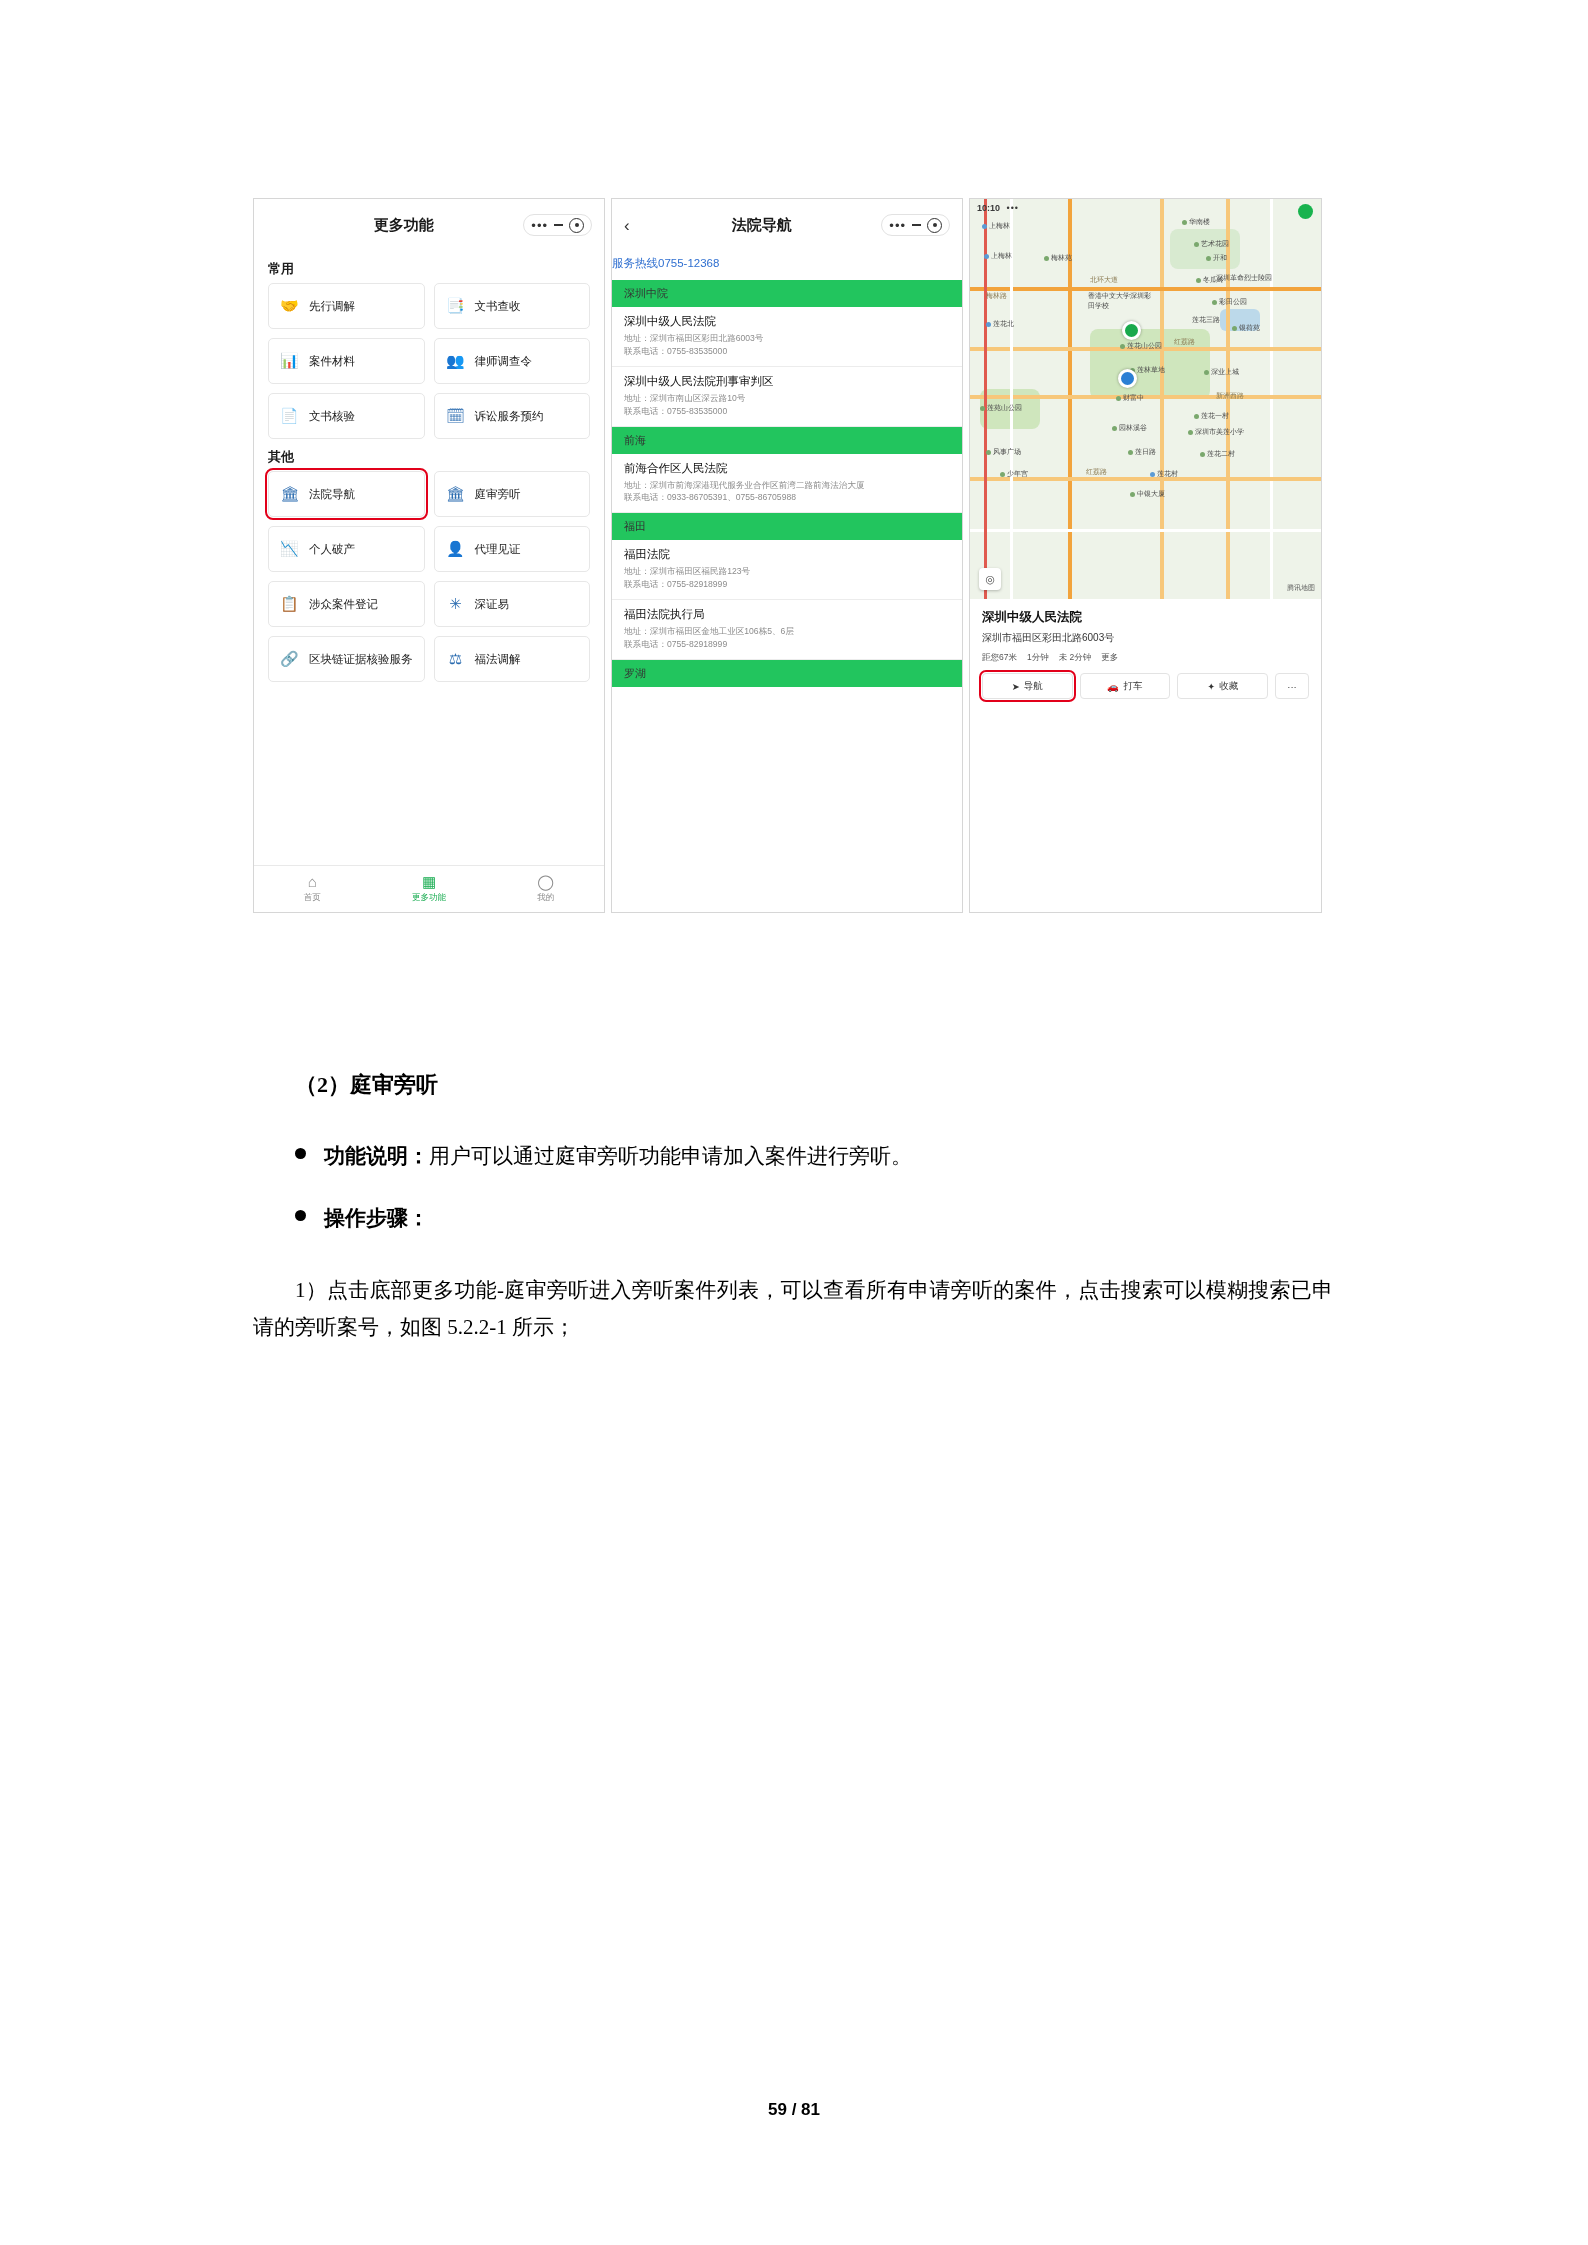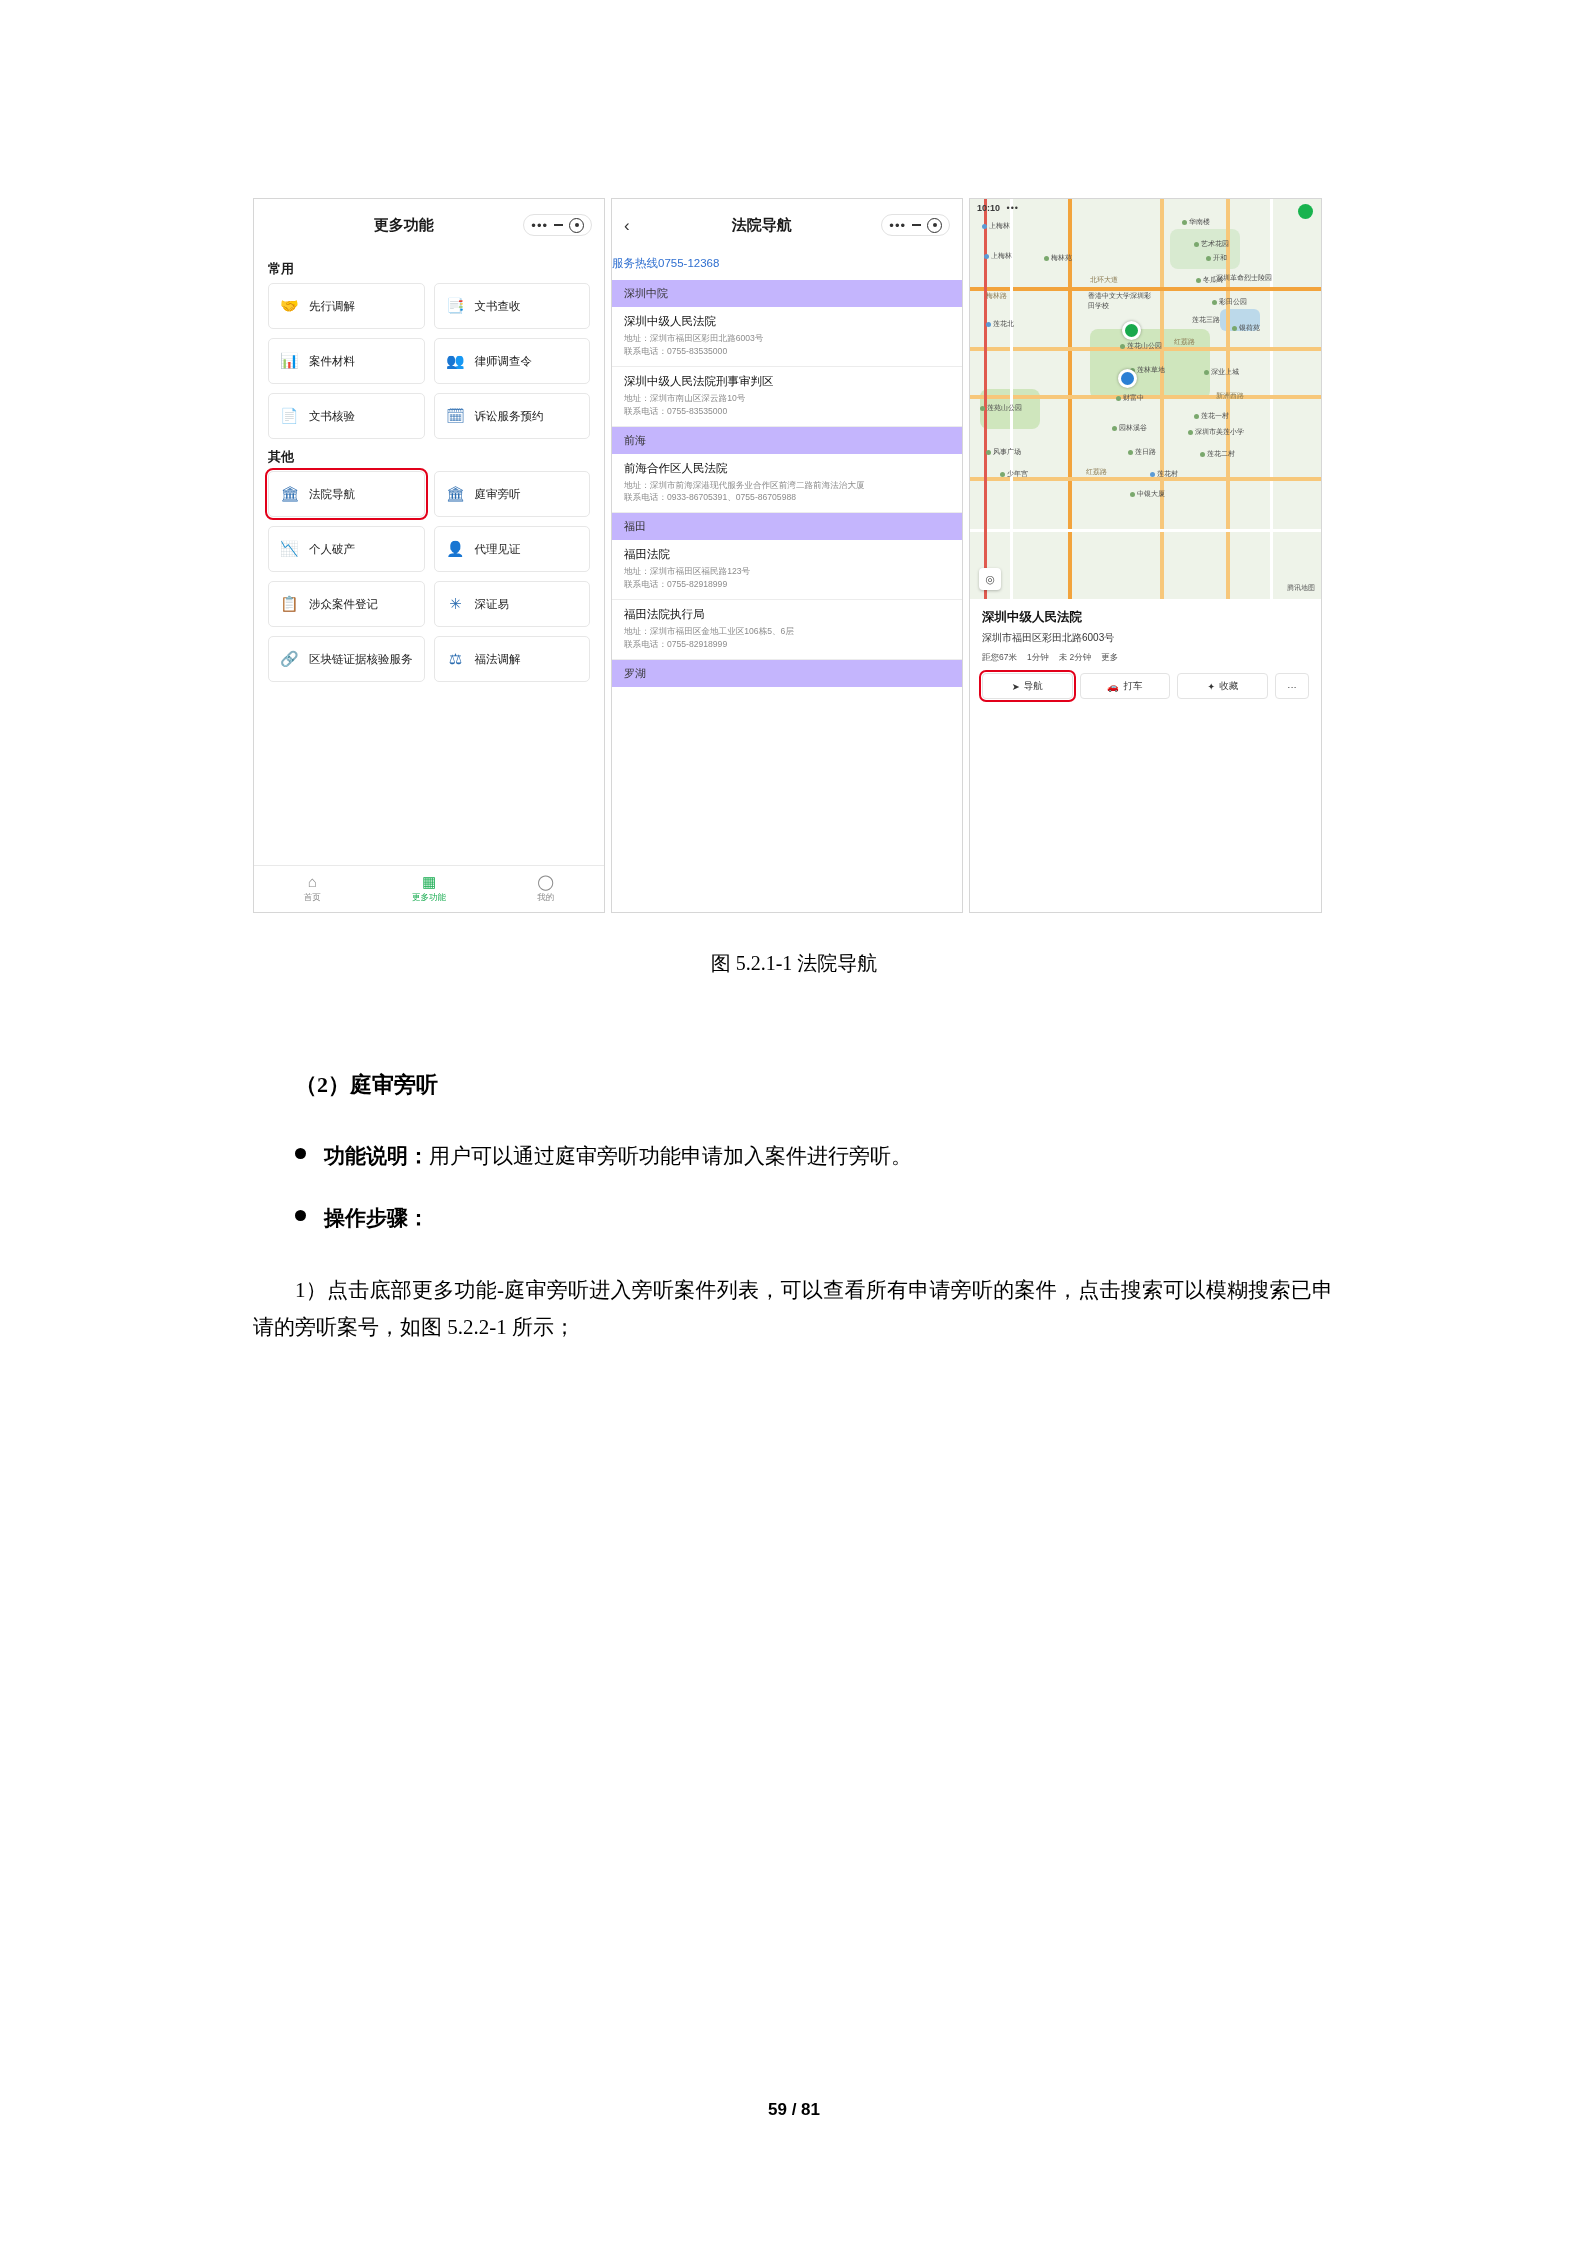--- a/index.html
+++ b/index.html
@@ -150,21 +150,21 @@
   .tab .ticon { font-size: 15px; line-height: 1; }
 
   
   .hotline {
     text-align: left;
     font-size: 11.5px;
     color: #2f6fd0;
     padding: 5px 0 9px 0;
   }
   .grp-head {
-    background: #c4b5fd;
+    background: #22c55e;
     font-size: 11px;
     color: #333;
     padding: 6px 12px;
   }
   .court {
     padding: 7px 12px 8px 12px;
     border-bottom: 1px solid #ececec;
   }
   .court-name {
     font-size: 11.5px;
@@ -594,21 +594,20 @@
             <span>收藏</span>
           </div>
           <div class="act more">
             <span>···</span>
           </div>
         </div>
       </div>
     </div>
   </div>
 
-  <div class="caption">图 5.2.1-1  法院导航</div>
 
   <div class="h-sub">（2）庭审旁听</div>
 
   <div class="bullet-row b1">
     <span class="bullet-dot"></span>
     <span><span class="bold">功能说明：</span><span>用户可以通过庭审旁听功能申请加入案件进行旁听。</span></span>
   </div>
 
   <div class="bullet-row b2">
     <span class="bullet-dot"></span>

